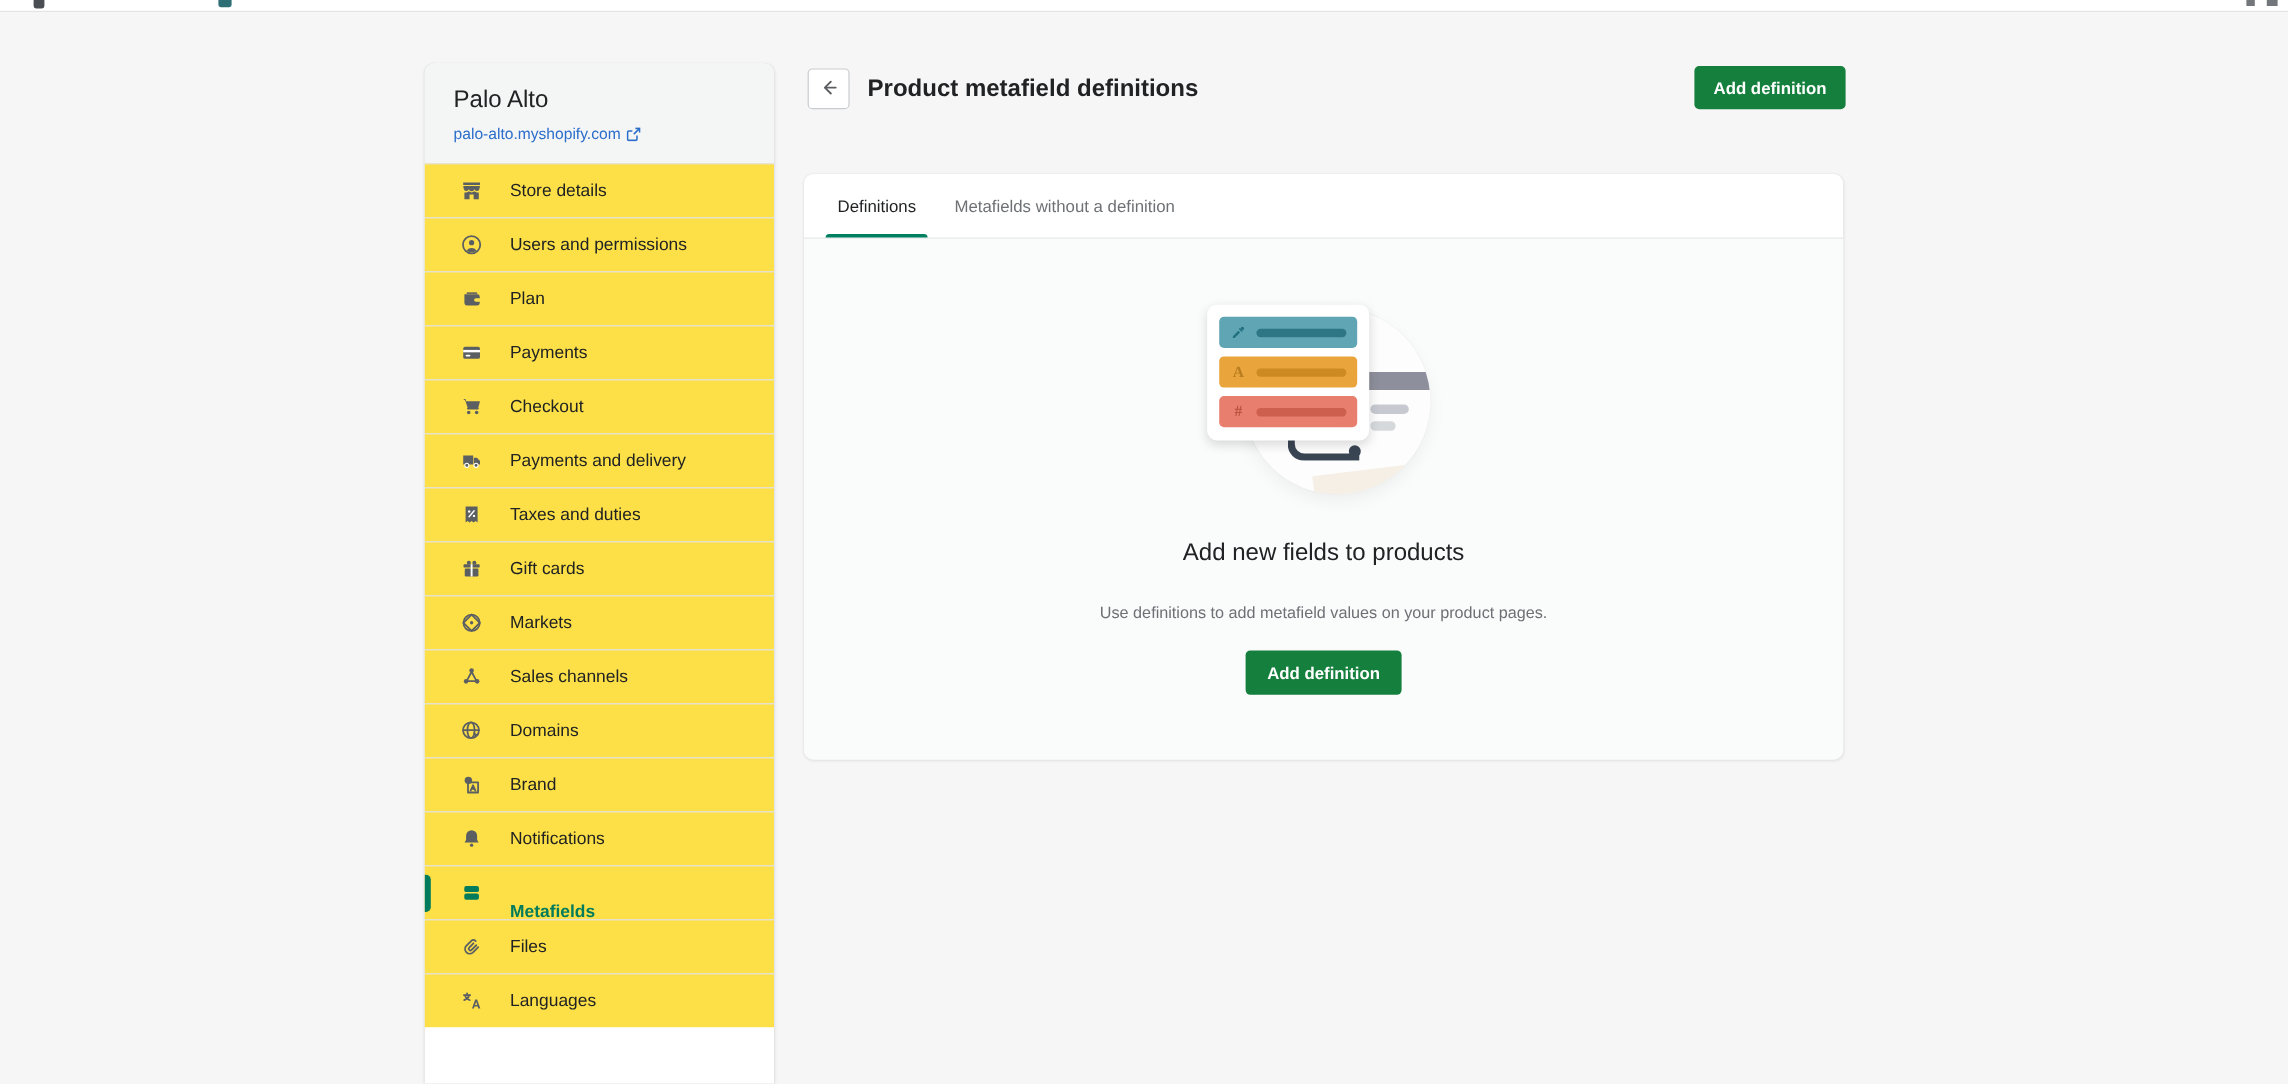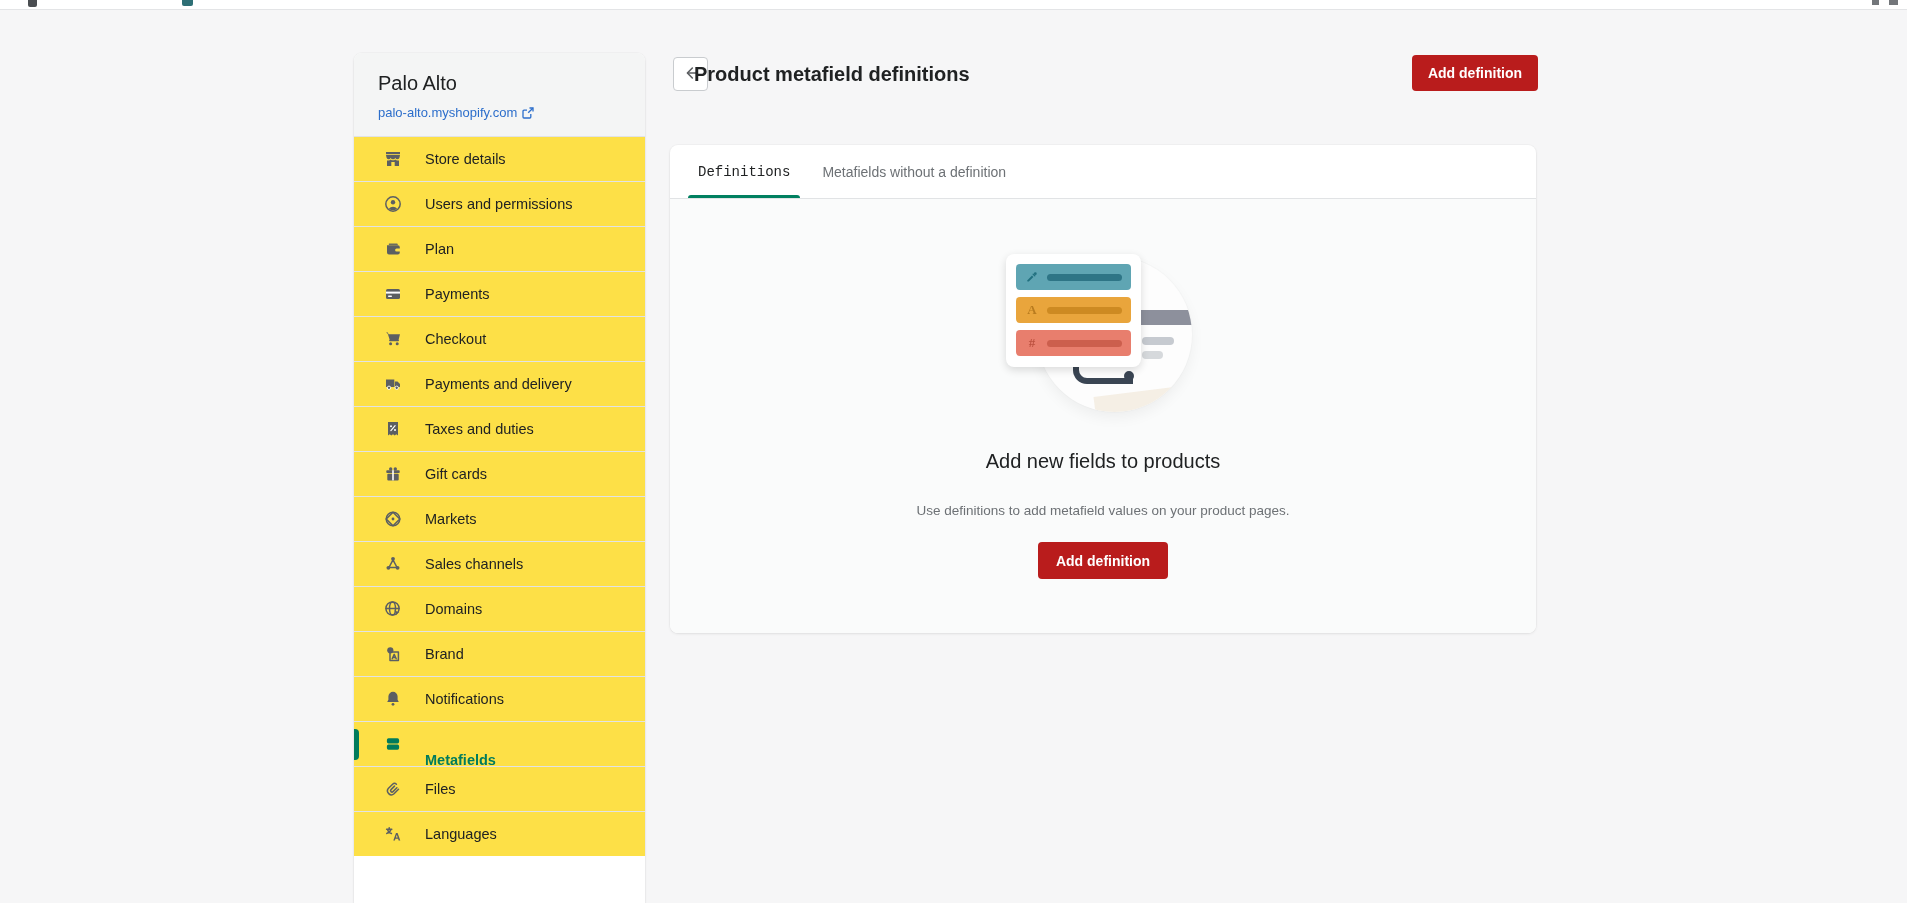--- a/index.html
+++ b/index.html
@@ -44,42 +44,42 @@
   }
   .ic svg { width:20px; height:20px; display:block; }
 
   
   .back-btn {
     position:absolute; left:673px; top:57px; width:35px; height:34px;
     background:#fff; border:1px solid #c9cccf; border-radius:4px;
     display:flex; align-items:center; justify-content:center; cursor:pointer; color:#5c5f62;
   }
   .page-title {
-    position:absolute; left:694px; top:57px; height:34px; line-height:34px;
+    position:absolute; left:723px; top:57px; height:34px; line-height:34px;
     font-size:20px; font-weight:700; color:#202223;
   }
   .btn-primary {
-    background:#b91c1c; color:#fff; border:none; border-radius:4px;
+    background:#15803d; color:#fff; border:none; border-radius:4px;
     font-family:"Liberation Sans", sans-serif; font-size:14px; font-weight:700;
     cursor:pointer;
   }
   .add-def-top { position:absolute; left:1412px; top:55px; width:126px; height:36px; }
 
   
   .main-card {
     position:absolute; left:670px; top:145px; width:866px; height:488px;
     background:#ffffff; border-radius:8px;
     box-shadow:0 1px 3px rgba(0,0,0,.08), 0 0 0 1px rgba(0,0,0,.02);
   }
   .tab-bar { height:54px; display:flex; align-items:stretch; padding:0 12px; border-bottom:1px solid #e1e3e5; }
   .tab {
     position:relative; display:flex; align-items:center; padding:0 16px;
     font-size:14px; color:#6d7175; cursor:pointer; white-space:nowrap;
   }
-  .tab.active { color:#202223;font-family:Liberation Mono, monospace; }
+  .tab.active { color:#202223; }
   .tab.active::after {
     content:""; position:absolute; left:6px; right:6px; bottom:0; height:3px;
     background:#008060; border-radius:3px 3px 0 0;
   }
   .card-body {
     position:absolute; top:54px; left:0; right:0; bottom:0;
     background:#fafbfb; border-radius:0 0 8px 8px; text-align:center;
   }
 
   

